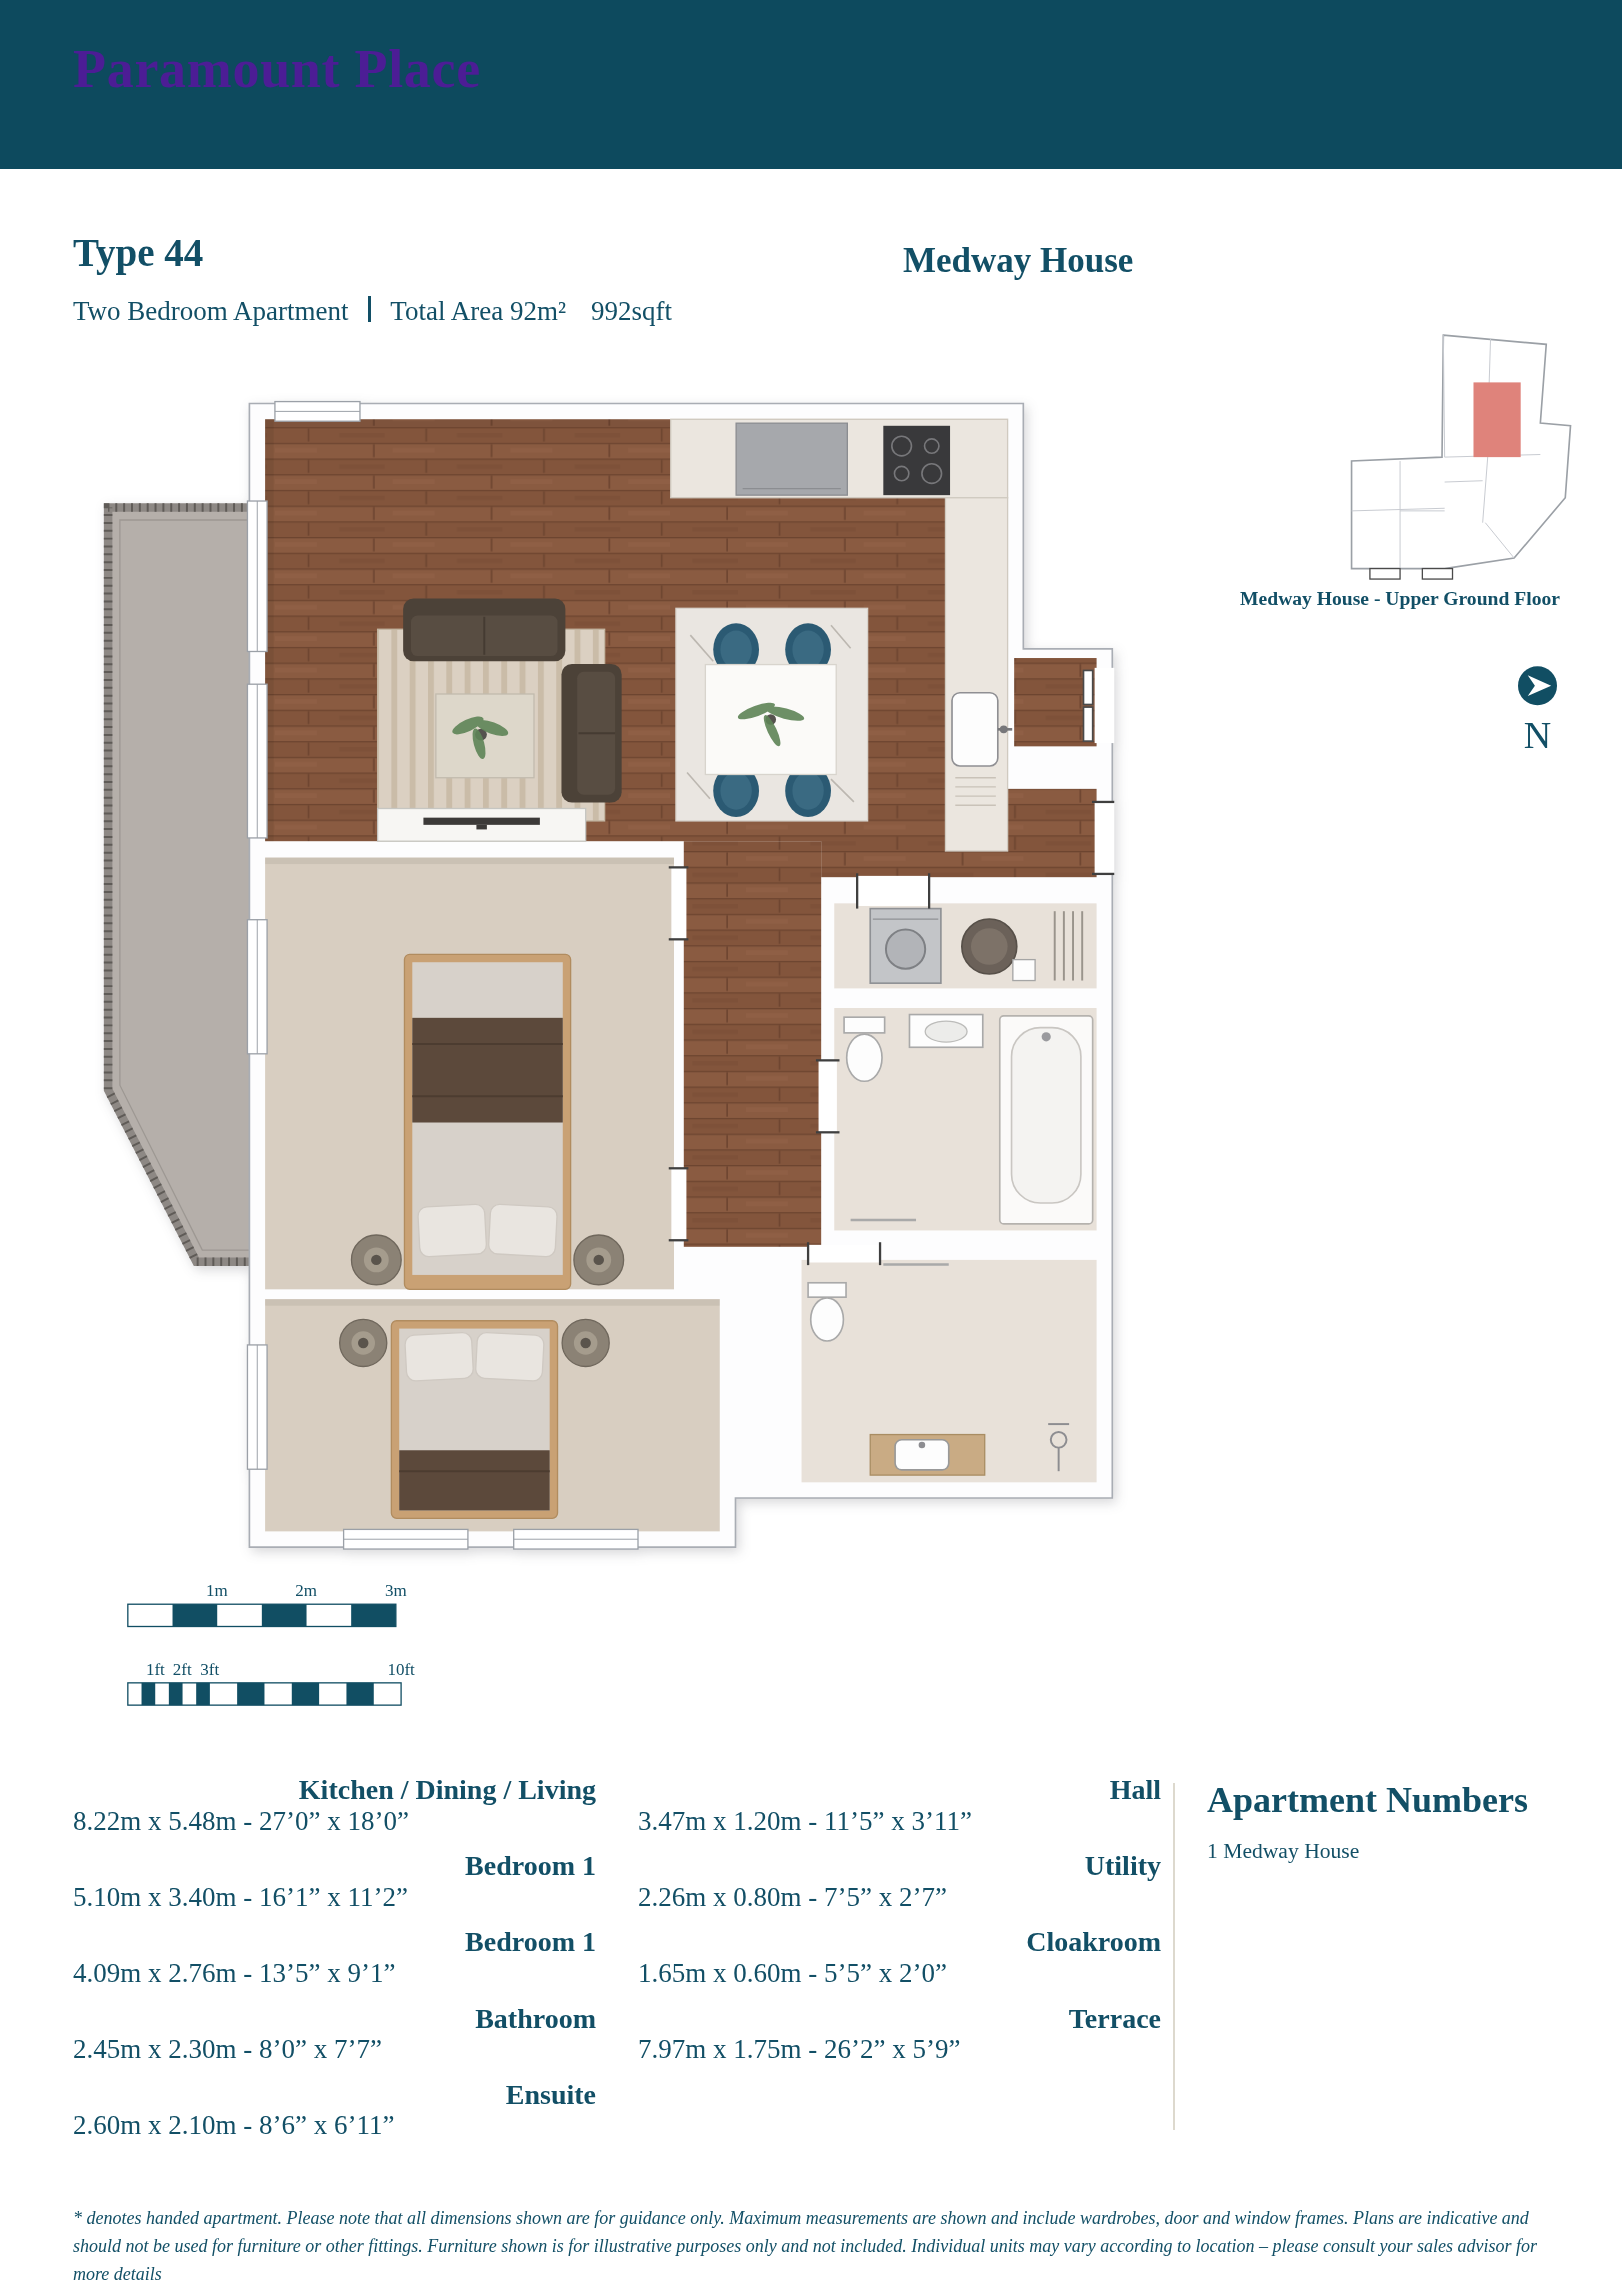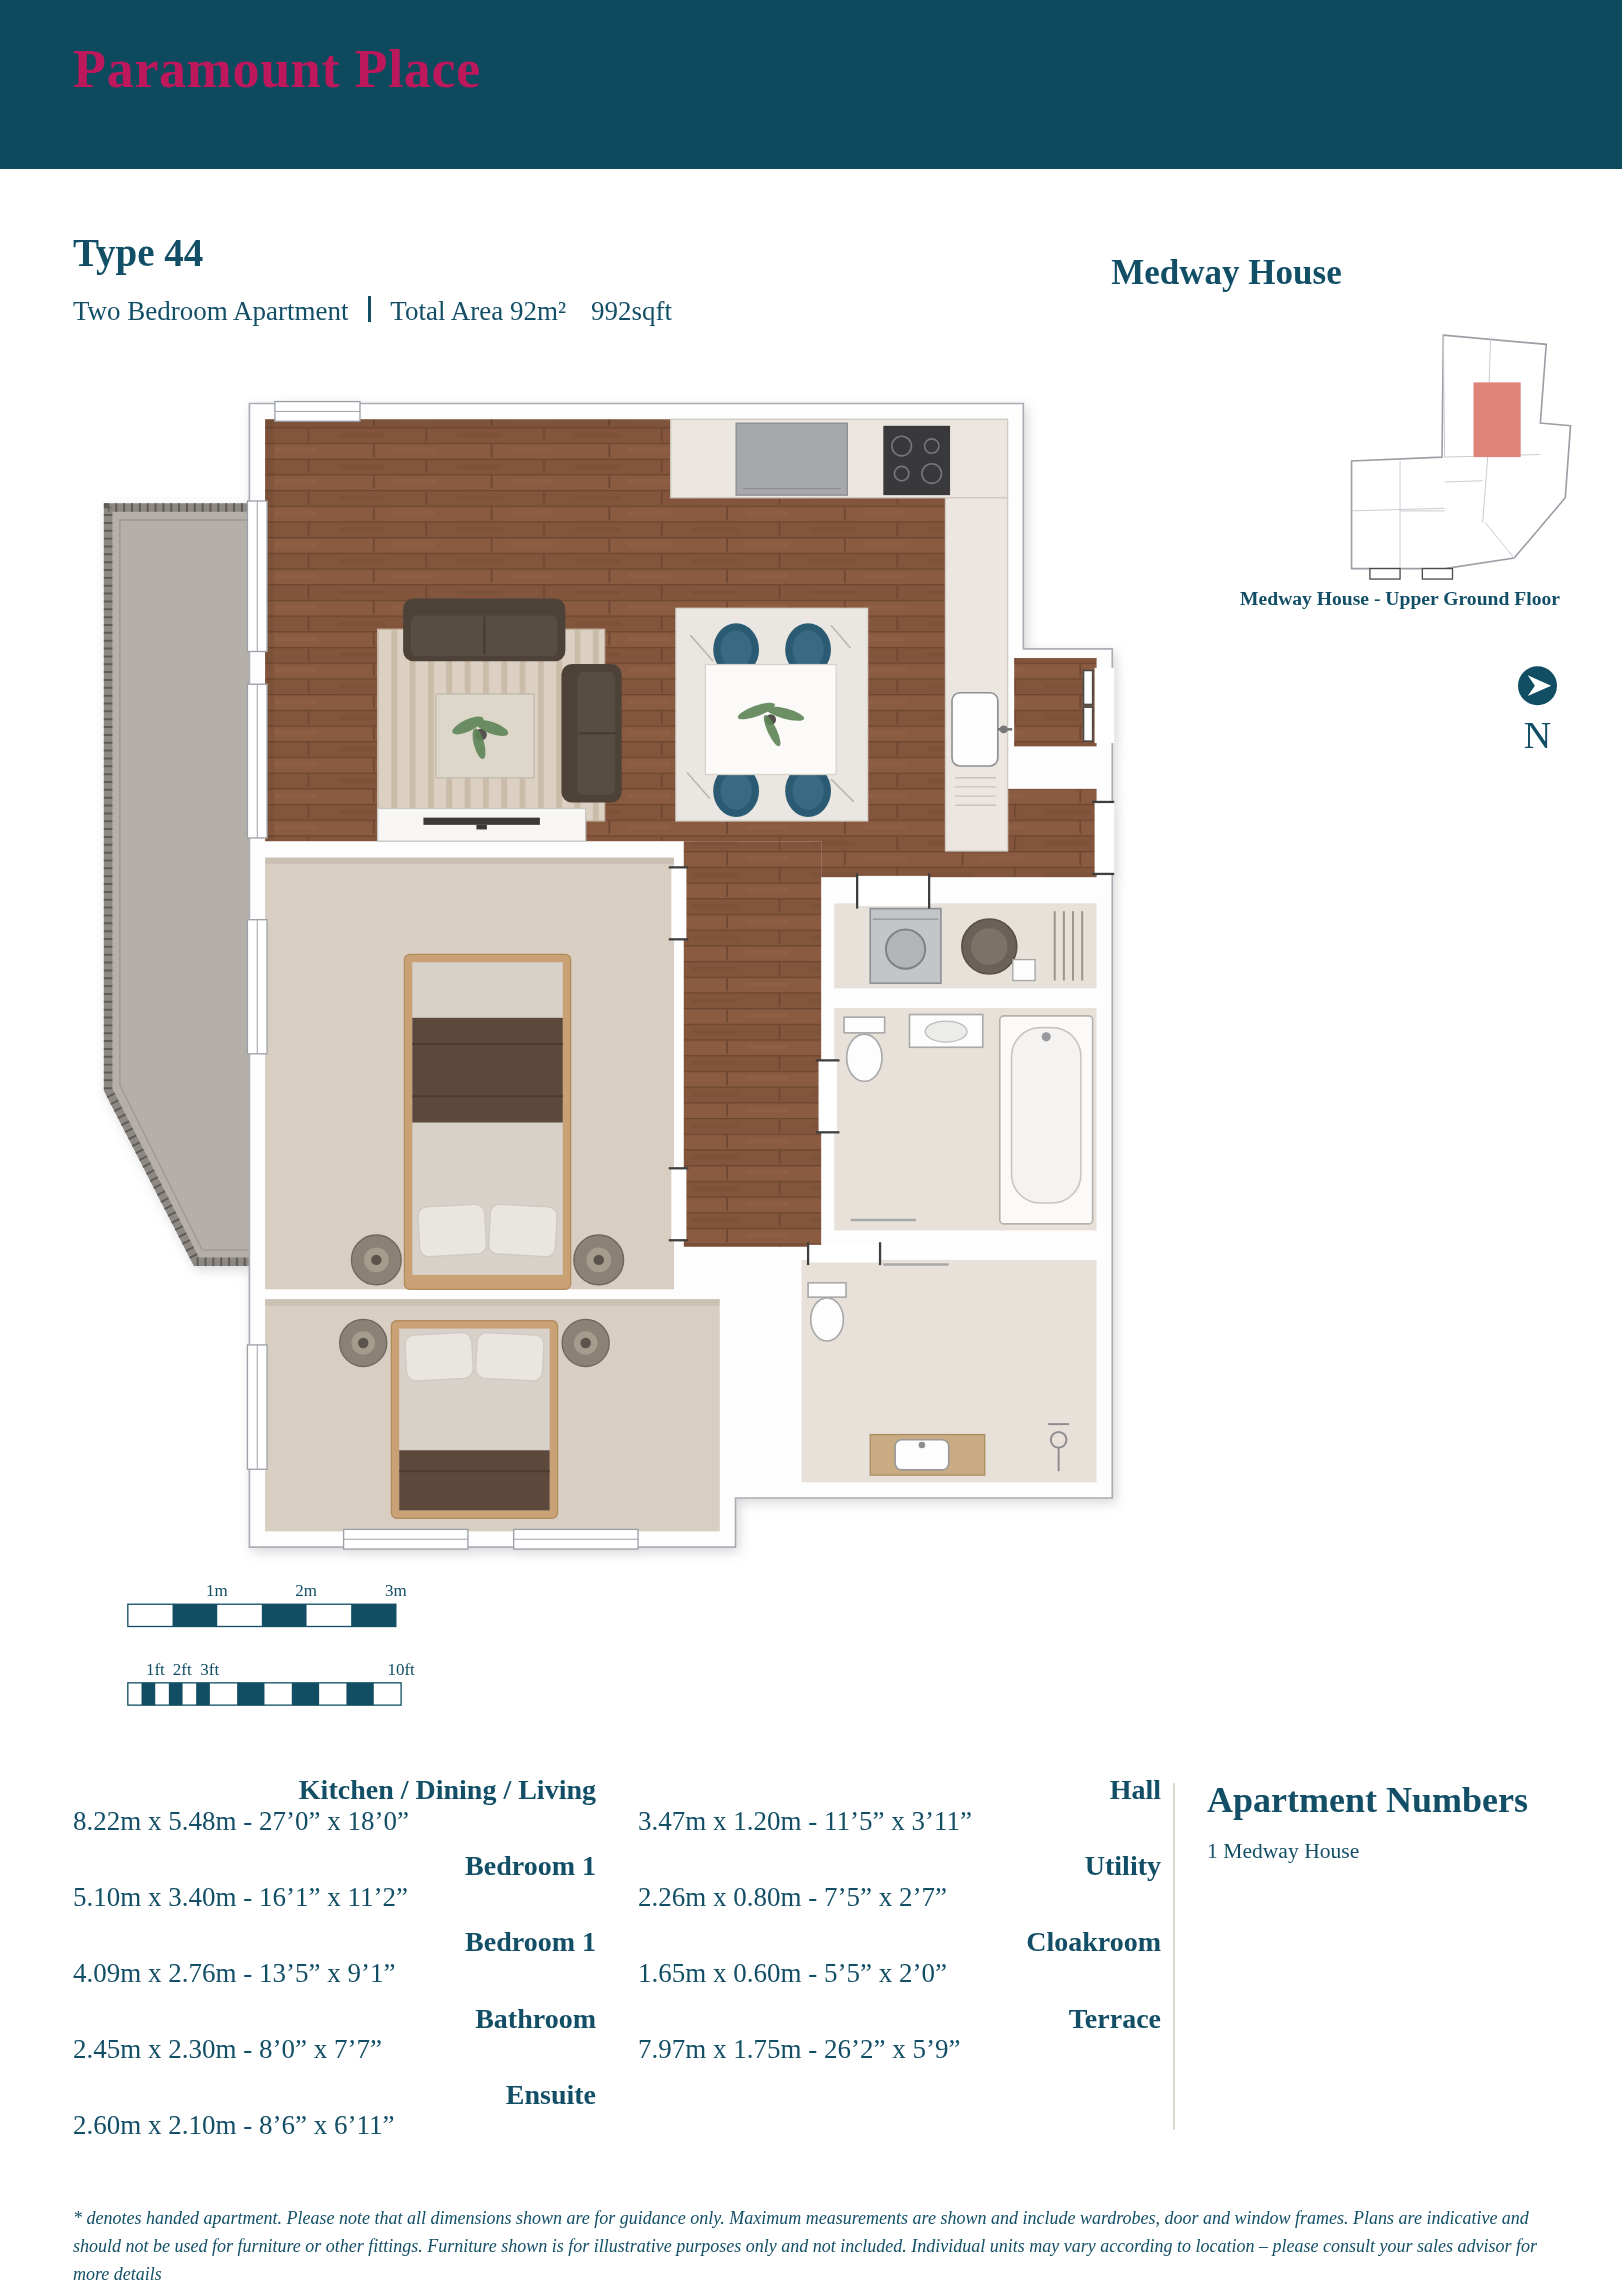--- a/index.html
+++ b/index.html
@@ -2,28 +2,28 @@
 <html style="font-size:10.5px"><head>
 <meta charset="utf-8">
 <style>
   html,body{margin:0;padding:0;background:#ffffff;}
   #page{position:relative;width:1623px;height:2295px;background:#ffffff;overflow:hidden;
         font-family:"Liberation Serif","DejaVu Serif",serif;color:#124f66;}
   .abs{position:absolute;}
 
   
   #header-band{left:0;top:0;width:1623px;height:169px;background:#0d4a5e;}
-  #main-title{left:73px;top:38px;font-size:54px;font-weight:bold;color:#be185d;letter-spacing:0.7px;}
+  #main-title{left:73px;top:38px;font-size:54px;font-weight:bold;color:#4c1d95;letter-spacing:0.7px;}
 
   
   #type-title{left:73px;top:230px;font-size:39px;font-weight:bold;}
   #subtitle{left:73px;top:296px;font-size:27px;display:flex;align-items:flex-start;}
   #subtitle .divider{display:inline-block;width:2.6px;height:26px;background:#124f66;margin:0 19.6px;}
   #subtitle .sqft{margin-left:25px;}
-  #building-title{left:903px;top:241px;width:647px;text-align:center;font-size:35px;font-weight:bold;margin-top:12px;}
+  #building-title{left:903px;top:241px;width:647px;text-align:left;font-size:35px;font-weight:bold;}
 
   
   #locator-caption{left:1217px;top:588px;width:366px;text-align:center;font-size:19.6px;font-weight:bold;}
   
   #north-label{left:1505px;top:713px;width:65px;text-align:center;font-size:38px;}
 
   
   .scale-label{font-size:26px;fill:#124f66;font-family:"Liberation Serif","DejaVu Serif",serif;}
 
   

